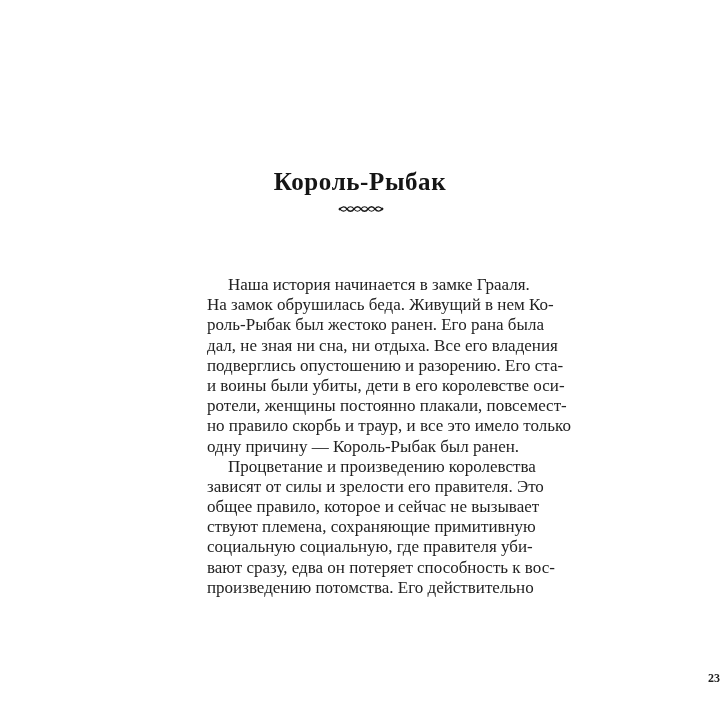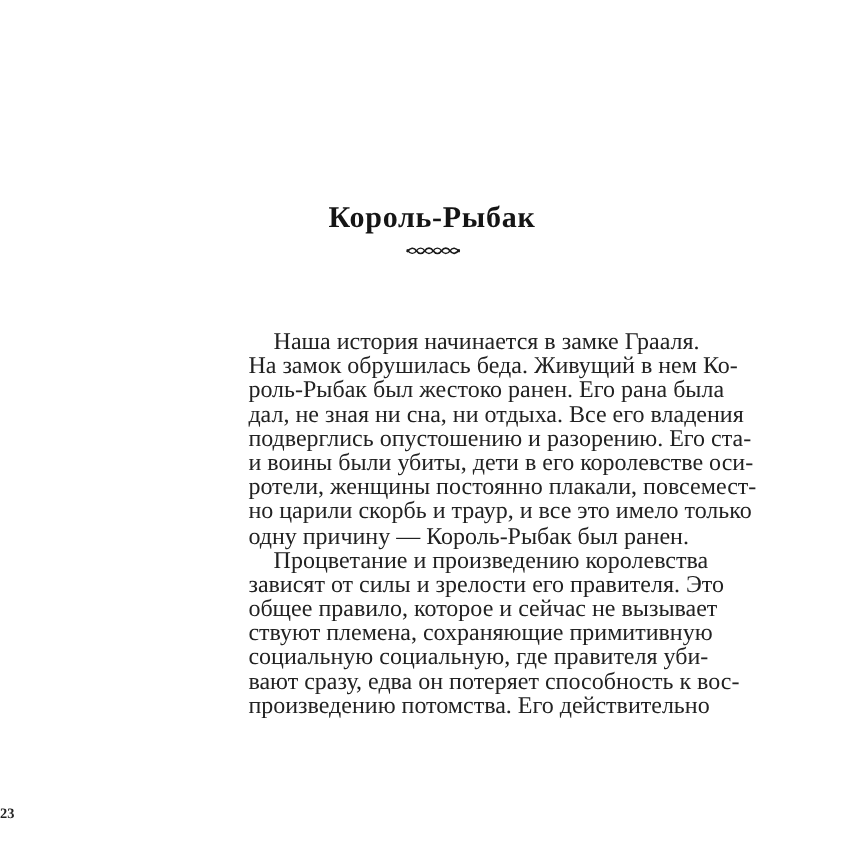--- a/index.html
+++ b/index.html
@@ -41,21 +41,21 @@
       left: 338px;
       top: 164px;
       width: 46px;
       height: 10px;
     }
     .body-text {
       position: absolute;
       left: 207px;
       top: 235px;
       width: 311px;
-      font-size: 20px;
+      font-size: 17px;
       line-height: 20.2px;
       text-align: justify;
       color: #222222;
     }
     .line {
       display: block;
       white-space: nowrap;
       text-align: justify;
       text-align-last: justify;
       height: 20.2px;
@@ -64,21 +64,21 @@
       text-align-last: left;
     }
     .line.indent {
       padding-left: 21px;
     }
     .page-number {
       position: absolute;
       left: 0;
       width: 720px;
       top: 631px;
-      text-align: left;
+      text-align: right;
       font-weight: bold;
       font-size: 12px;
       color: #222222;
     }
   </style>
 </head>
 <body>
 
 <div class="page">
 
@@ -93,21 +93,21 @@
 
   <div class="body-text">
     <div>
       <span class="line indent">Наша история начинается в замке Грааля.</span>
       <span class="line">На замок обрушилась беда. Живущий в нем Ко-</span>
       <span class="line">роль-Рыбак был жестоко ранен. Его рана была</span>
       <span class="line">дал, не зная ни сна, ни отдыха. Все его владения</span>
       <span class="line">подверглись опустошению и разорению. Его ста-</span>
       <span class="line">и воины были убиты, дети в его королевстве оси-</span>
       <span class="line">ротели, женщины постоянно плакали, повсемест-</span>
-      <span class="line">но царили скорбь и траур, и все это имело только</span>
+      <span class="line">но правило скорбь и траур, и все это имело только</span>
       <span class="line last">одну причину — Король-Рыбак был ранен.</span>
     </div>
     <div>
       <span class="line indent">Процветание и произведению королевства</span>
       <span class="line">зависят от силы и зрелости его правителя. Это</span>
       <span class="line">общее правило, которое и сейчас не вызывает</span>
       <span class="line">ствуют племена, сохраняющие примитивную</span>
       <span class="line">социальную социальную, где правителя уби-</span>
       <span class="line">вают сразу, едва он потеряет способность к вос-</span>
       <span class="line">произведению потомства. Его действительно</span>

